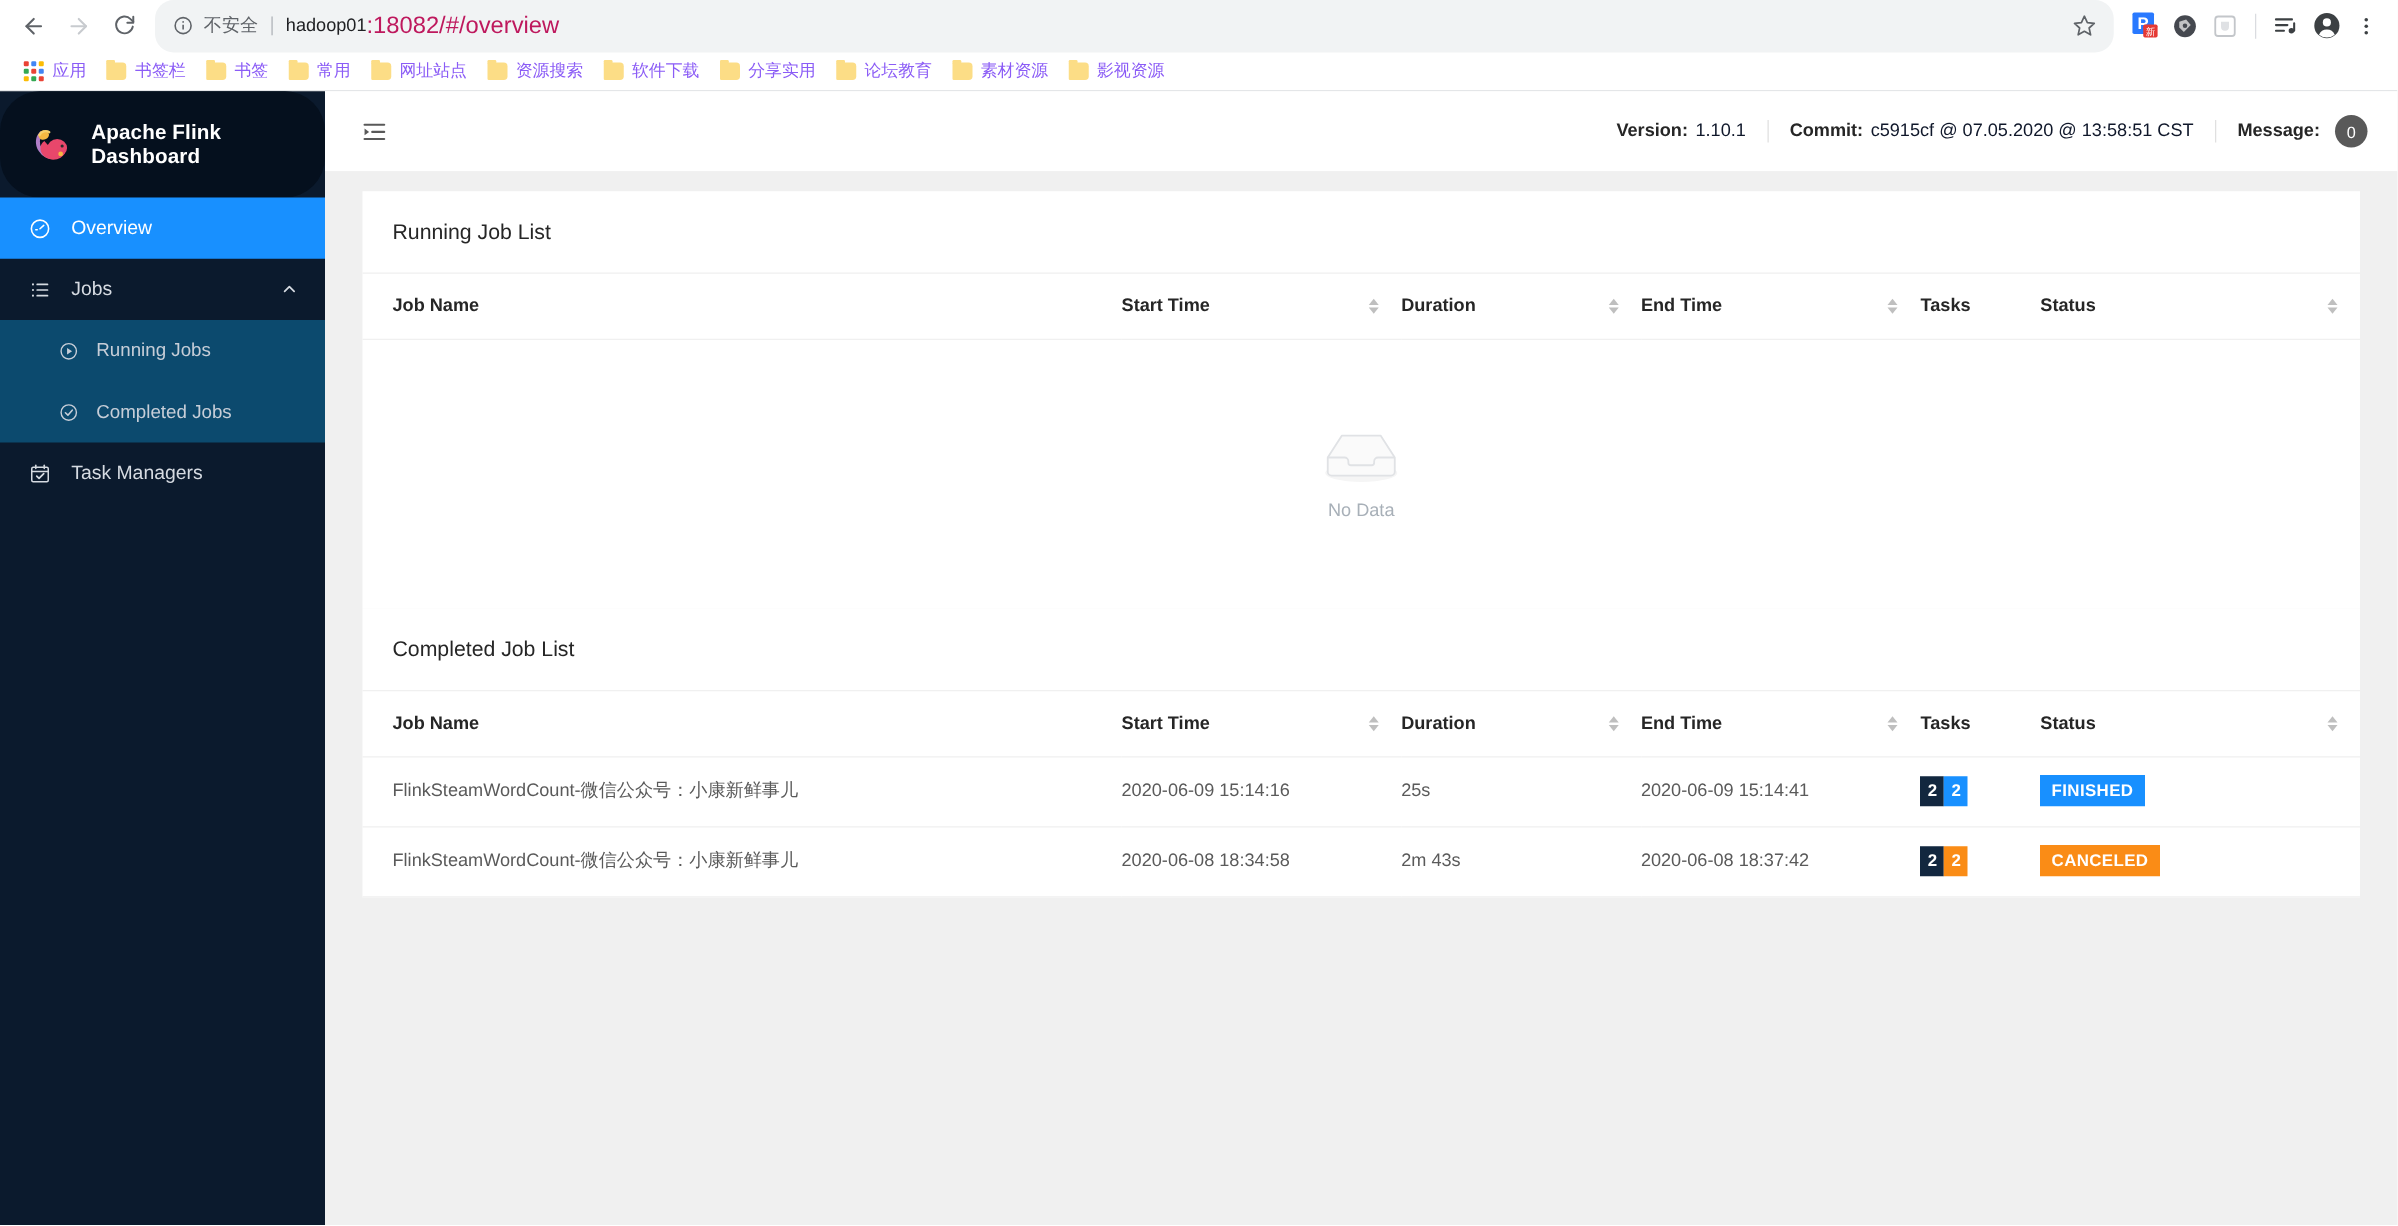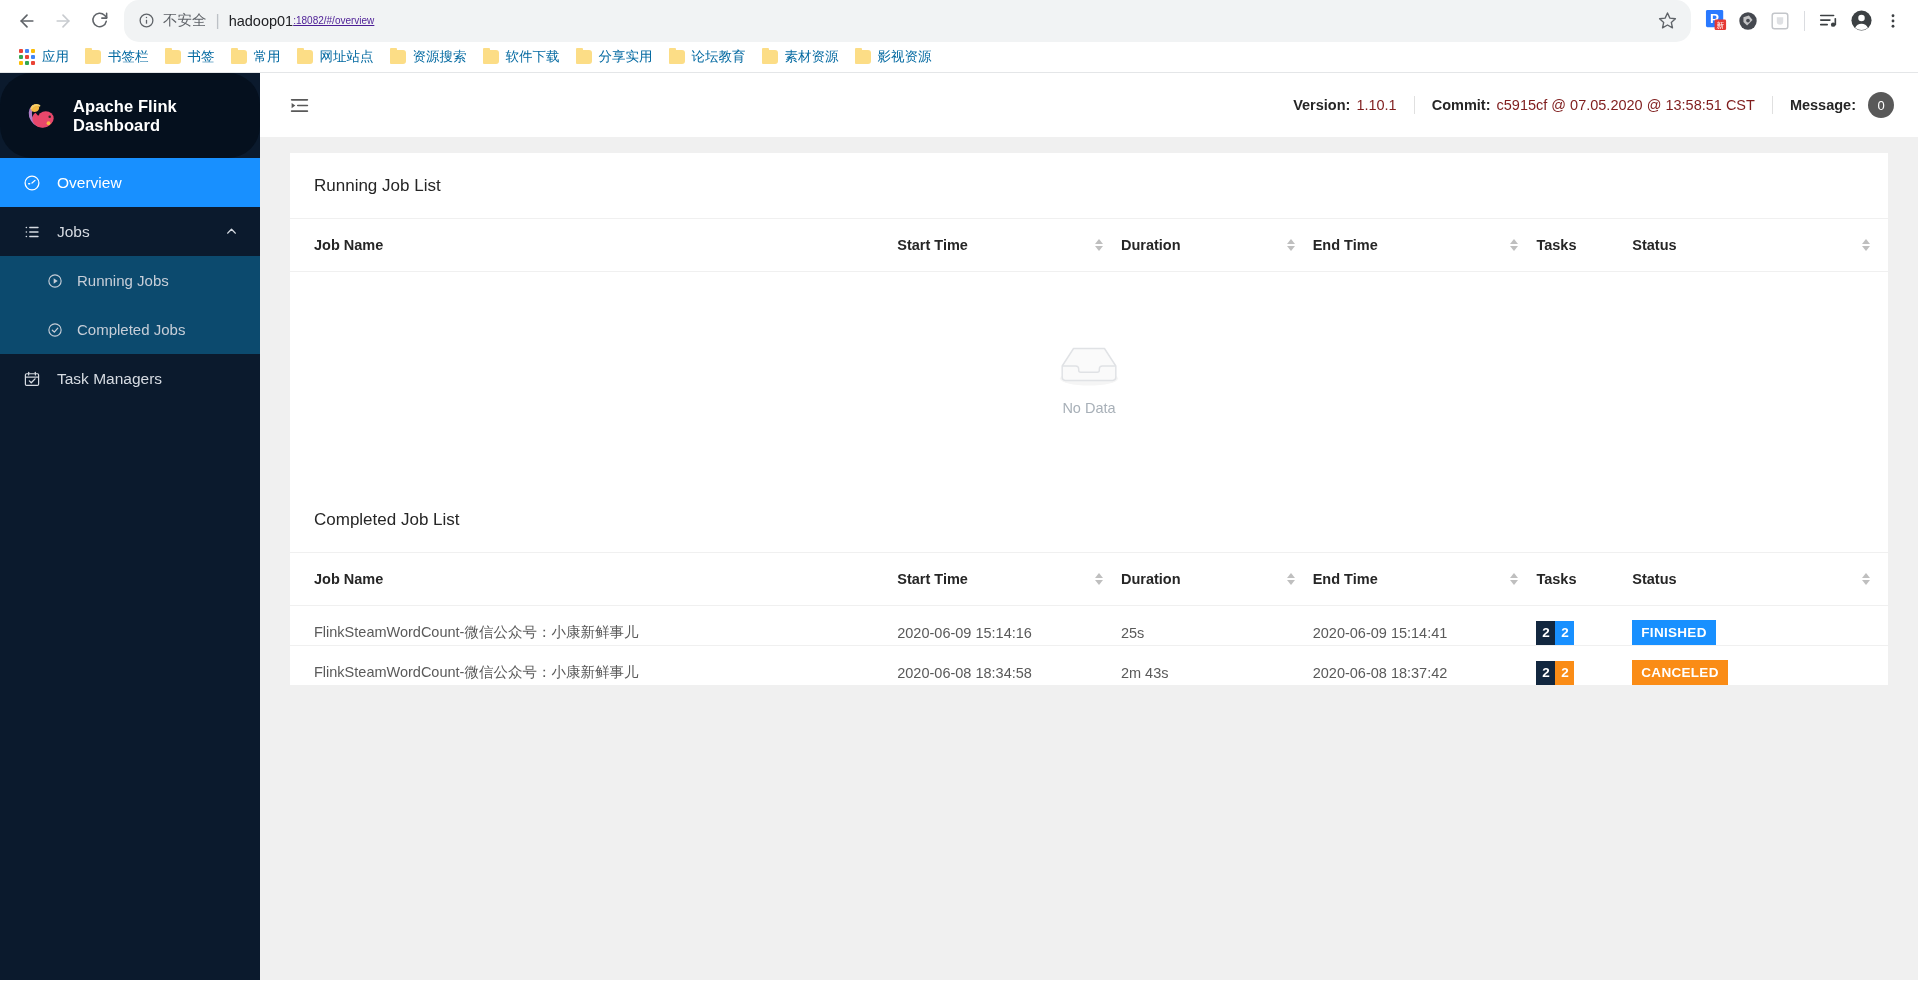--- a/index.html
+++ b/index.html
@@ -28,34 +28,34 @@
   #omnibox {
     flex: 1 1 auto; height: 42px; background: #f1f3f4;
     border-radius: 15px; margin: 0 8px 0 6px;
     display: flex; align-items: center; padding: 0 14px;
     position: relative; min-width: 0;
   }
   #omnibox .info-icon { margin-right: 8px; display:flex; color:#5f6368; }
   #omnibox .sec-text { font-size: 14.5px; color: #5f6368; white-space: nowrap; }
   #omnibox .sec-sep { color: #bdc1c6; margin: 0 9px; font-weight: 300; }
   #omnibox .url-host { font-size: 14.5px; color: #202124; white-space: nowrap; }
-  #omnibox .url-rest { font-size: 10px; color: #4c1d95; white-space: nowrap; text-decoration: underline; }
+  #omnibox .url-rest { font-size: 19px; color: #be185d; white-space: nowrap; }
   #omnibox .star { margin-left: auto; color: #5f6368; display:flex; }
 
   .ext-icon { width: 30px; height: 30px; display:flex; align-items:center; justify-content:center; flex:0 0 auto; }
   .chrome-sep { width:1px; height:20px; background:#dadce0; margin:0 7px; flex:0 0 auto; }
 
   
   #bookmarks-bar {
     height: 32px; display: flex; align-items: center;
     padding: 0 11px; gap: 0px; background: #ffffff;
     border-bottom: 1px solid #e4e6e8;
   }
   .bm-item { display: flex; align-items: center; height: 26px; padding: 0 8px; border-radius: 4px; }
-  .bm-label { font-size: 13.5px; color: #0369a1; white-space: nowrap; }
+  .bm-label { font-size: 13.5px; color: #8b5cf6; white-space: nowrap; }
   .bm-folder {
     width: 16px; height: 14px; margin-right: 7px; flex: 0 0 auto;
     background: #fcdd86; border-radius: 1px 3px 3px 1px; position: relative;
   }
   .bm-folder::before {
     content: ""; position: absolute; left: 0; top: -2px;
     width: 7px; height: 3px; background: #fcdd86; border-radius: 1px 1px 0 0;
   }
   .apps-grid { width: 16px; height: 16px; margin-right: 7px; display: grid;
     grid-template-columns: repeat(3, 4px); grid-template-rows: repeat(3, 4px); gap: 2px; }
@@ -85,42 +85,42 @@
   
   #main { flex: 1 1 auto; display: flex; flex-direction: column; min-width: 0; }
 
   #topbar {
     height: 64px; background: #ffffff; display: flex; align-items: center;
     padding: 0 24px 0 24px; flex: 0 0 auto;
   }
   #collapse-btn { width: 30px; height: 30px; display:flex; align-items:center; justify-content:center; color:#595959; }
   #topbar-right { margin-left: auto; display: flex; align-items: center; font-size: 14.5px; color: #595959; }
   #topbar-right .lbl { font-weight: bold; color: #262626; }
-  #topbar-right .val { color: #7f1d1d; margin-left: 6px; }
+  #topbar-right .val { color: #0f172a; margin-left: 6px; }
   #topbar-right .divider { width: 1px; height: 18px; background: #e0e0e0; margin: 0 17px; }
   .msg-badge {
     width: 26px; height: 26px; border-radius: 13px; background: #595959;
     color: #ffffff; font-size: 13px; display: flex; align-items: center;
     justify-content: center; margin-left: 12px;
   }
 
   #content { flex: 1 1 auto; background: #f0f0f0; padding: 16px 30px 0 30px; overflow: hidden; }
 
   .card { background: #ffffff; }
   .card-head { height: 66px; display: flex; align-items: center; padding: 0 24px;
     font-size: 17px; color: #262626; border-bottom: 1px solid #f0f0f0; }
 
   table.job-table { width: 100%; border-collapse: collapse; table-layout: fixed; }
   table.job-table th {
     text-align: left; font-size: 14.5px; font-weight: bold; color: #262626;
     padding: 18px 8px 18px 0; border-bottom: 1px solid #f0f0f0;
   }
   table.job-table th:first-child, table.job-table td:first-child { padding-left: 24px; }
   table.job-table td {
-    font-size: 14.5px; color: #5a5a5a; padding: 14px 8px 0 0;
+    font-size: 14.5px; color: #5a5a5a; padding: 14px 8px 16px 0;
     border-bottom: 1px solid #f0f0f0; white-space: nowrap; overflow: hidden; text-overflow: ellipsis;
   }
   table.job-table tr:last-child td { border-bottom: 1px solid #f0f0f0; }
   .th-inner { display: flex; align-items: center; }
   .th-inner .sorter { margin-left: auto; margin-right: 10px; display:flex; flex-direction:column; gap:2px; }
   .tri-up { width:0;height:0;border-left:4px solid transparent;border-right:4px solid transparent;border-bottom:5px solid #bfbfbf; }
   .tri-dn { width:0;height:0;border-left:4px solid transparent;border-right:4px solid transparent;border-top:5px solid #bfbfbf; }
 
   .empty-wrap { height: 215px; display: flex; flex-direction: column; align-items: center; justify-content: center; }
   .empty-text { font-size: 14.5px; color: #a8b0b8; margin-top: 9px; }

